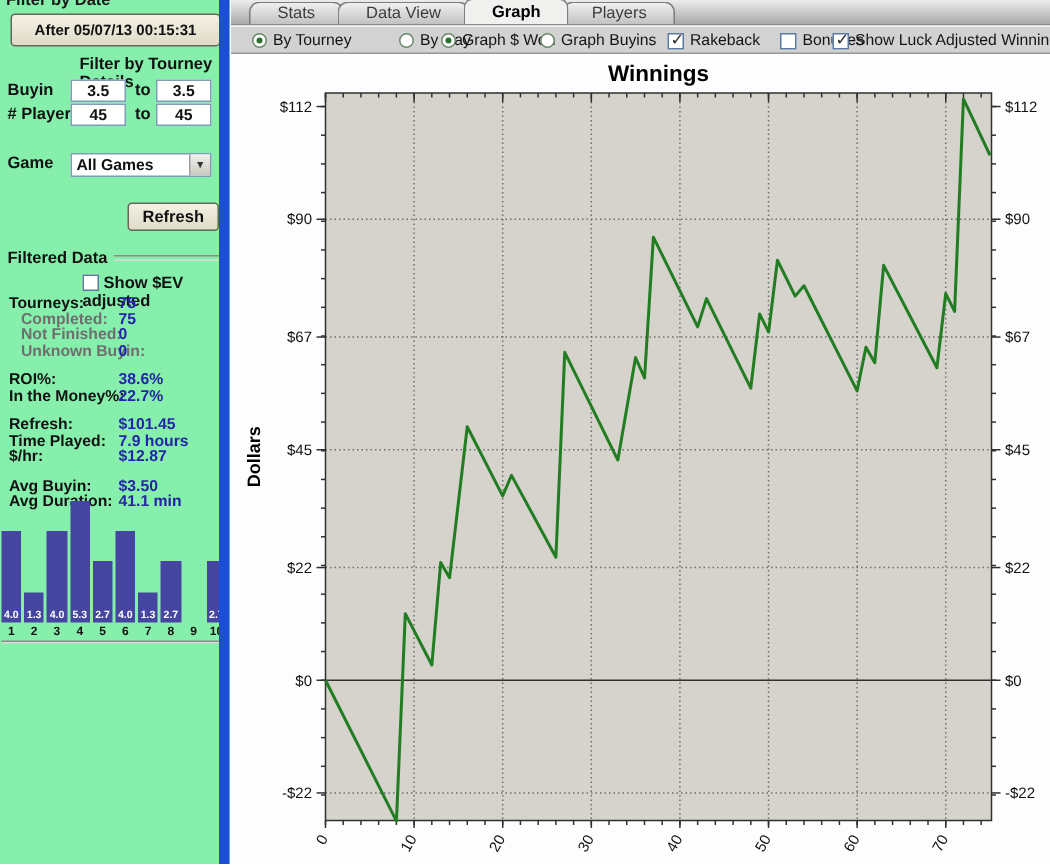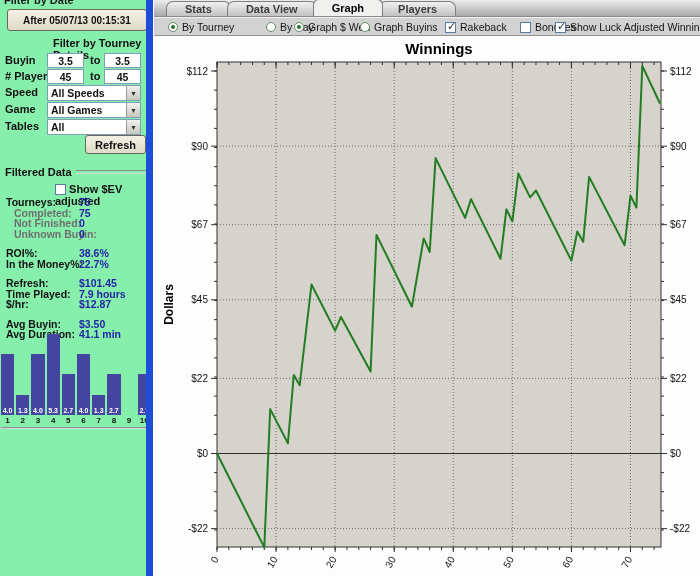--- a/index.html
+++ b/index.html
@@ -59,21 +59,21 @@
   #hist-sep { margin-top:2px; height:2px; border-top:1px solid #8c8c8c; border-bottom:1px solid #d9d9d9; }
 
   
   #main { position:absolute; left:154px; top:0; width:546px; height:576px; background:#fdfdfd; }
   #tabbar { position:absolute; left:0; top:0; width:546px; height:17px;
     background:linear-gradient(#ececec,#a9a9a9); border-bottom:1px solid #8a8a8a;
     display:flex; align-items:flex-end; padding-left:12px; }
   .tab { height:15px; padding:0 18px; display:flex; align-items:center; justify-content:center;
     font-size:11px; color:#3c3c3c; background:linear-gradient(#f0f0f0,#c2c2c2);
     border:1px solid #7e7e7e; border-bottom:none; border-radius:7px 7px 0 0; margin-right:-4px;
-    cursor:pointer; position:relative;font-weight:bold; }
+    cursor:pointer; position:relative; }
   .tab.active { height:17px; background:#f0f0ee; font-weight:bold; color:#000; z-index:2;
     border-radius:6px 6px 0 0; }
 
   #controls { position:absolute; left:0; top:17px; width:546px; height:19px; background:#d2d2d2;
     border-top:1px solid #f2f2f2; border-bottom:1px solid #969696; font-size:10.5px; color:#141414; }
   .ctl { position:absolute; top:3px; display:flex; align-items:center; white-space:nowrap; cursor:pointer; }
   .radio { width:10px; height:10px; border-radius:50%; background:#fff; border:1px solid #6a8a6a;
     margin-right:4px; position:relative; }
   .radio.sel:after { content:""; position:absolute; left:2px; top:2px; width:4px; height:4px;
     border-radius:50%; background:#2e6e2e; }
@@ -100,43 +100,29 @@
       <input class="f-input" style="left: 99px;" value="3.5">
     </div>
 
     <div class="f-row" style="top:69px;">
       <span class="lbl"># Players</span>
       <input class="f-input" style="left: 42px;" value="45">
       <span class="to-word" style="left:85px;">to</span>
       <input class="f-input" style="left: 99px;" value="45">
     </div>
 
-    <div class="f-row" style="top:85px;">
-      <span class="lbl">Speed</span>
-      <div class="dropdown">
-        <span class="dd-val">All Speeds</span>
-        <span class="dd-btn">▼</span>
-      </div>
-    </div>
 
     <div class="f-row" style="top:102px;">
       <span class="lbl">Game</span>
       <div class="dropdown">
         <span class="dd-val">All Games</span>
         <span class="dd-btn">▼</span>
       </div>
     </div>
 
-    <div class="f-row" style="top:119px;">
-      <span class="lbl">Tables</span>
-      <div class="dropdown">
-        <span class="dd-val">All</span>
-        <span class="dd-btn">▼</span>
-      </div>
-    </div>
 
     <div class="xp-btn" id="refresh-btn">Refresh</div>
 
     <div class="group-title" style="top:166px;">Filtered Data</div>
 
     <div id="ev-row">
       <span class="chk" id="ev-chk"></span>
       <span>Show $EV adjusted</span>
     </div>
 

